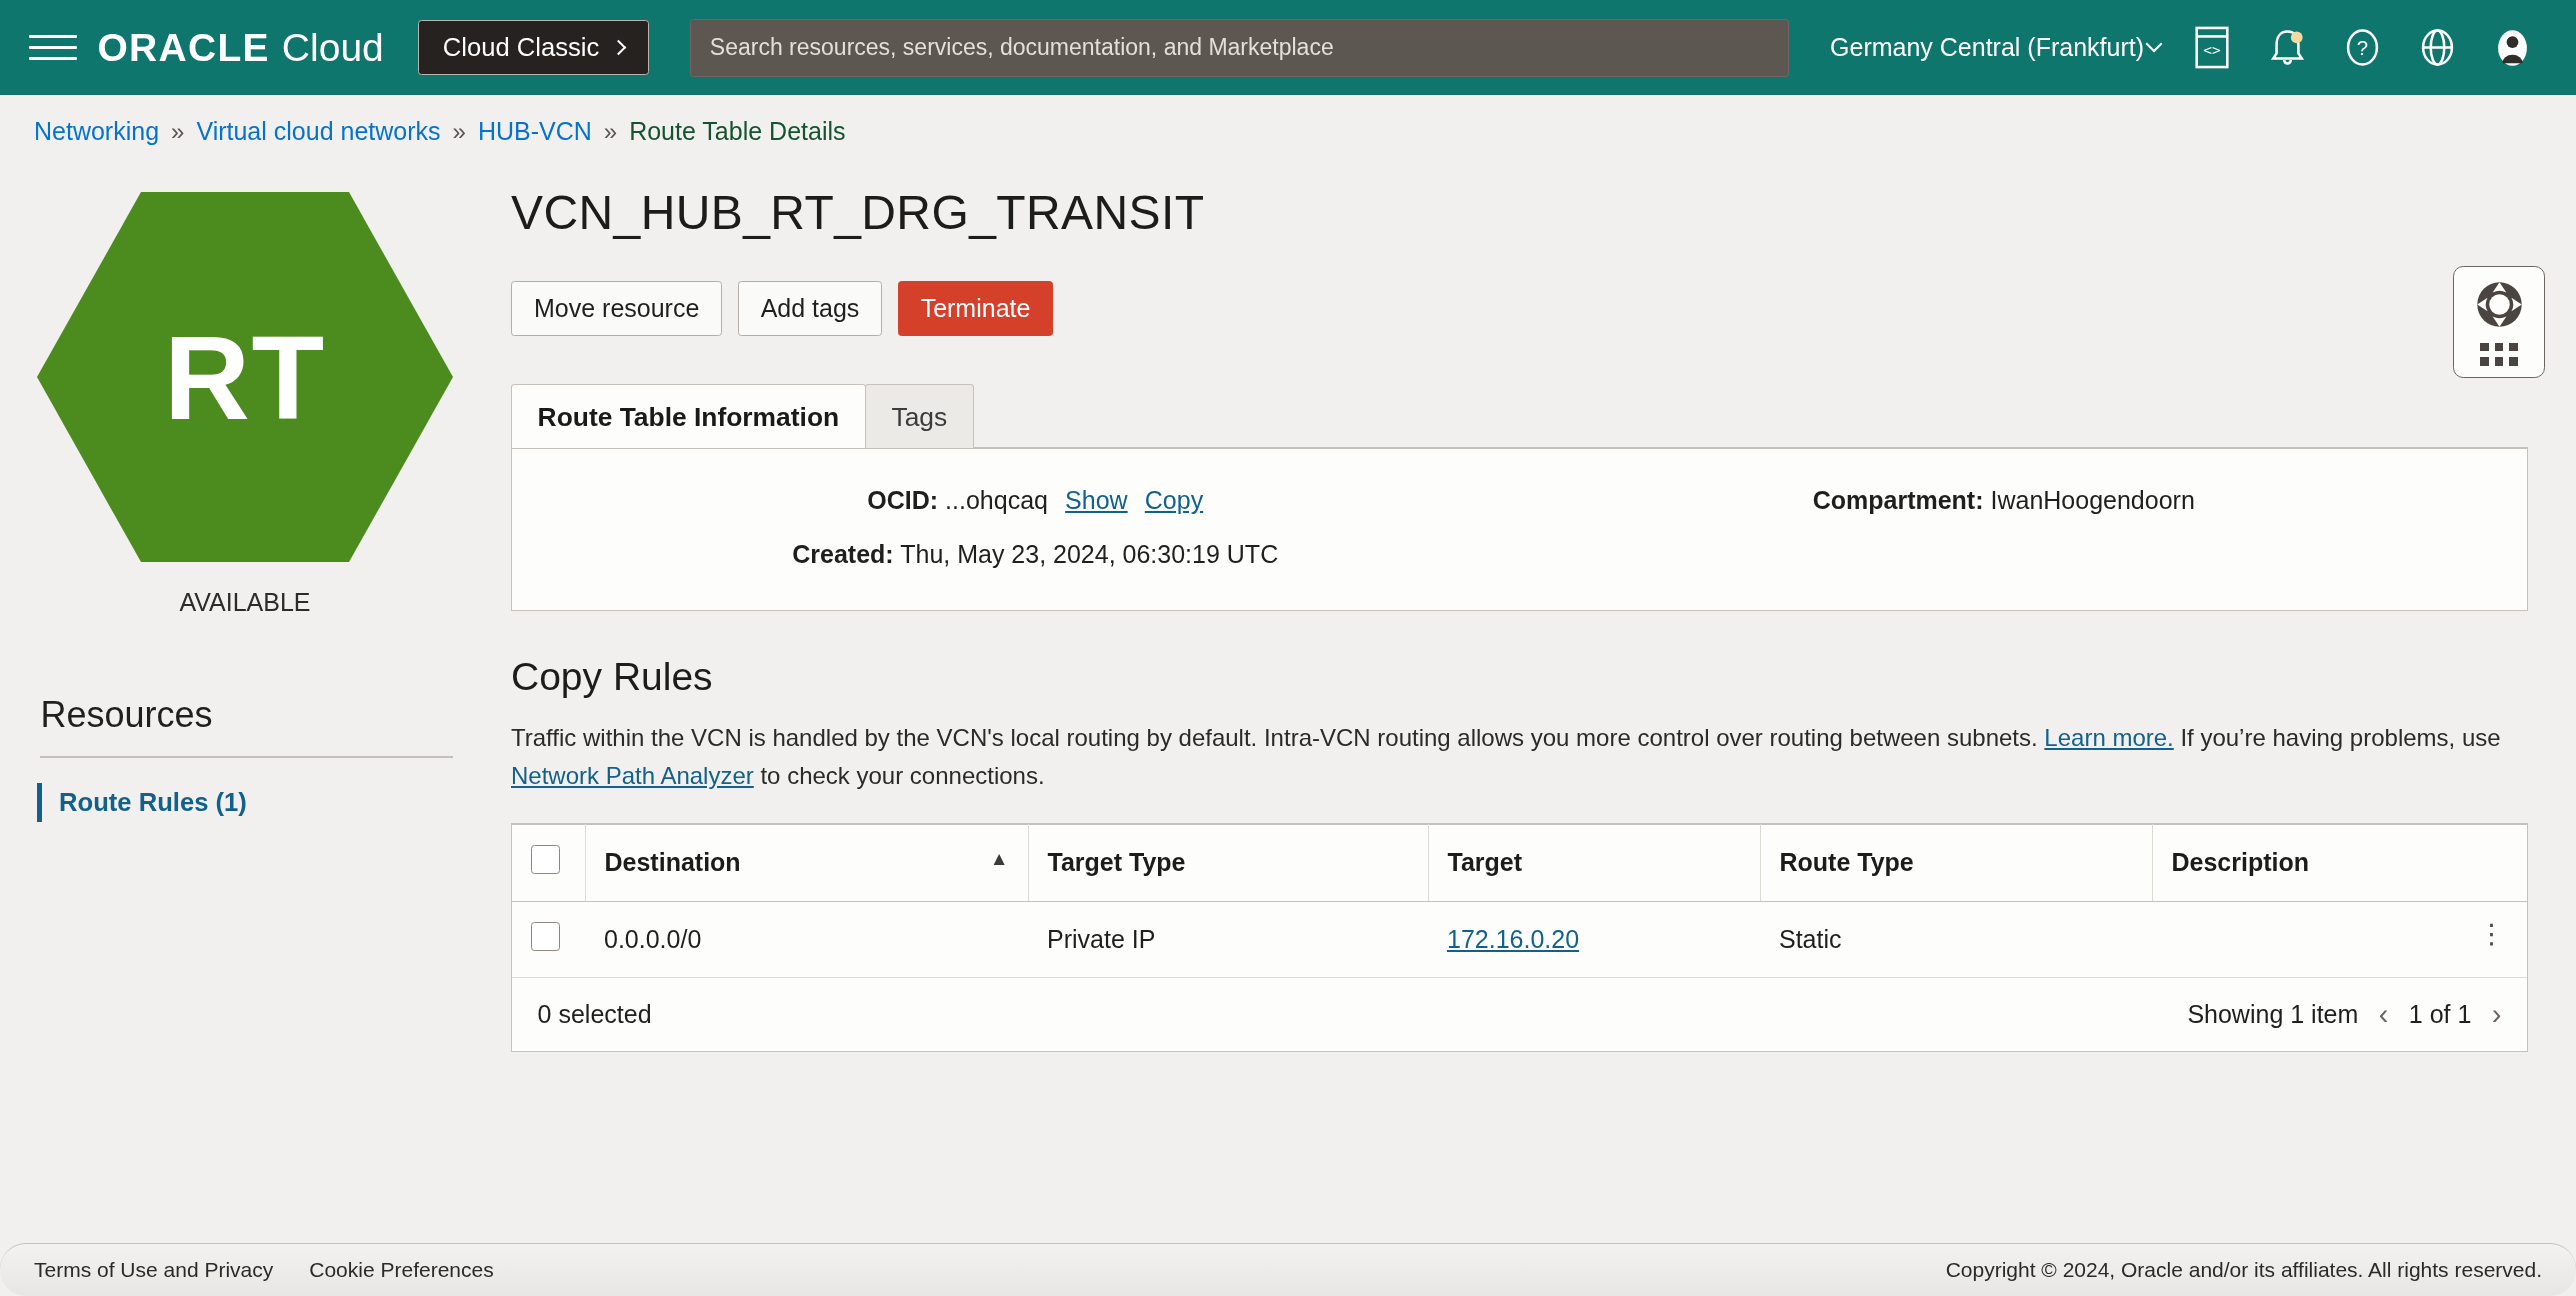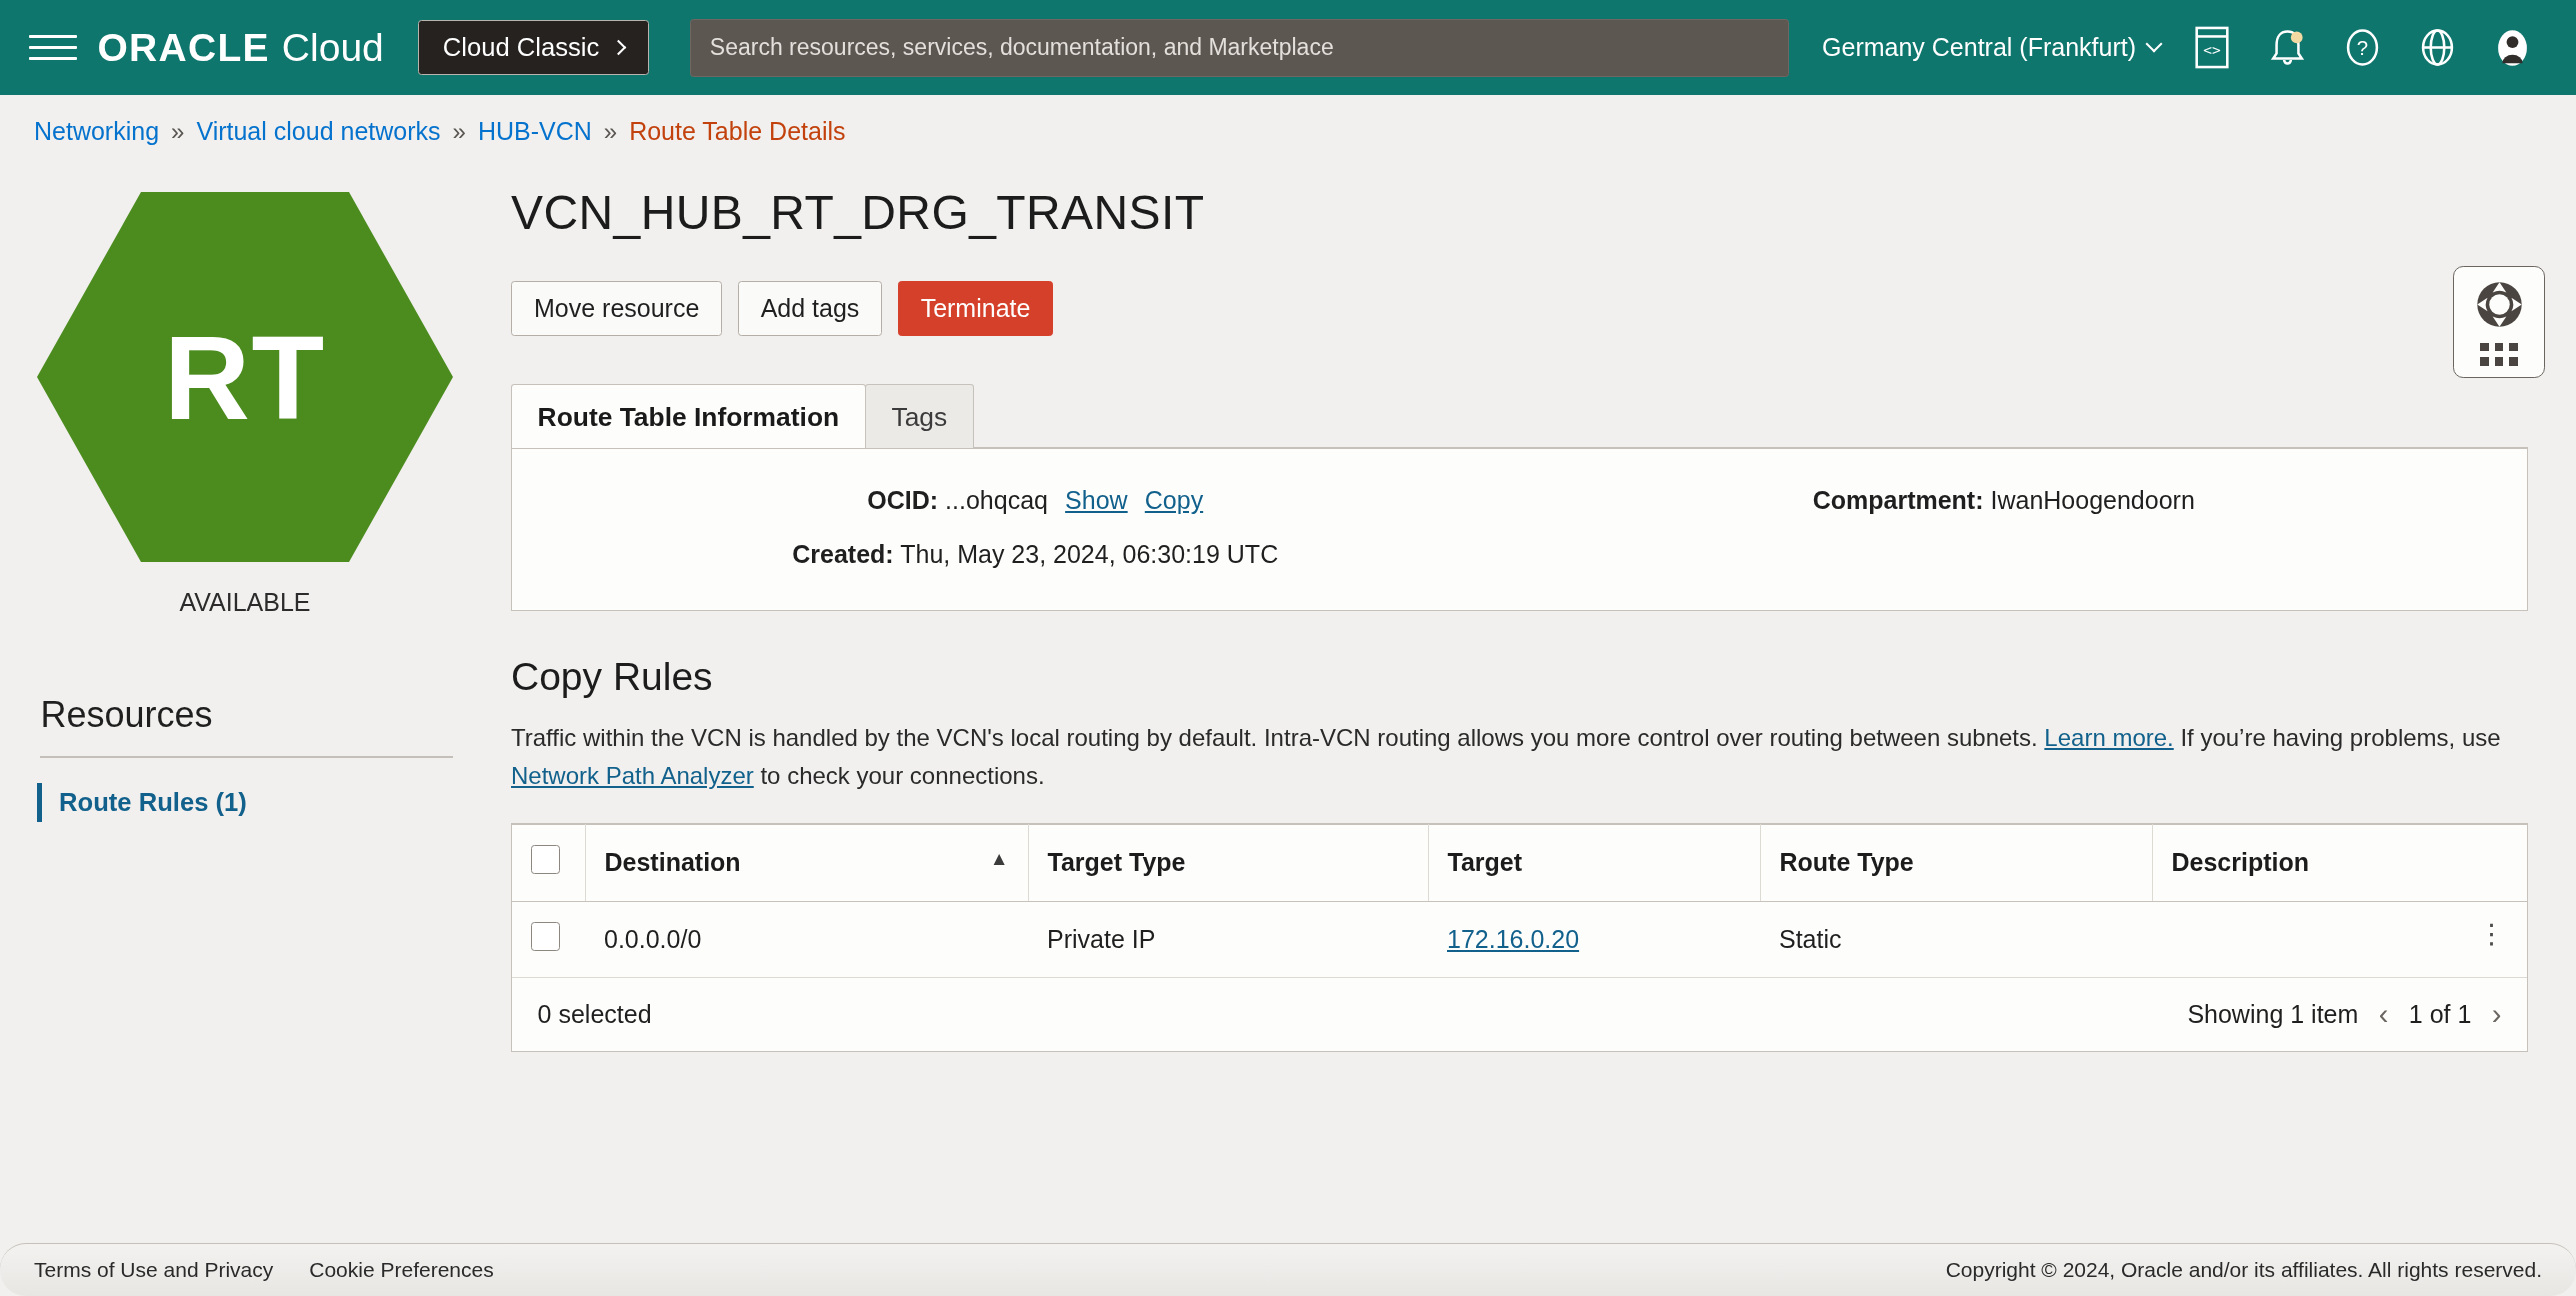--- a/index.html
+++ b/index.html
@@ -67,41 +67,41 @@
     outline: none;
   }
   .search-input::placeholder { color: #e3dfdb; }
 
   .top-right {
     margin-left: auto;
     display: flex; align-items: center; gap: 29px;
     padding-right: 12px;
   }
   .region-select {
-    color: #ffffff; font-size: 25px; display: flex; align-items: center; gap: 12px;
+    color: #ffffff; font-size: 25px; display: flex; align-items: center; gap: 4px;
     cursor: pointer; white-space: nowrap;
   }
   .chev-down {
     display: inline-block; width: 12px; height: 12px;
     border-bottom: 2.6px solid #fff; border-right: 2.6px solid #fff;
     transform: rotate(45deg); position: relative; top: -3.4px;
   }
   .icon-btn { width: 46px; height: 46px; display: flex; align-items: center; justify-content: center; cursor: pointer; position: relative; }
   .icon-btn svg { display: block; }
 
   
   .breadcrumb {
     padding: 22px 34px 8.5px 34px;
     font-size: 25px;
     display: flex; align-items: center; gap: 12px;
     white-space: nowrap;
   }
   .crumb-link { color: #0572ce; text-decoration: none; cursor: pointer; }
   .crumb-sep { color: #5a5652; font-size: 24px; }
-  .crumb-current { color: #c2410c; }
+  .crumb-current { color: #14532d; }
 
   
   .page {
     display: flex;
     padding: 13.6px 0 0 0;
     height: calc(1297px - 95px - 66px - 53px);
   }
 
   
   .leftcol { width: 494px; flex: 0 0 494px; padding: 24px 41px 0 37px; }

